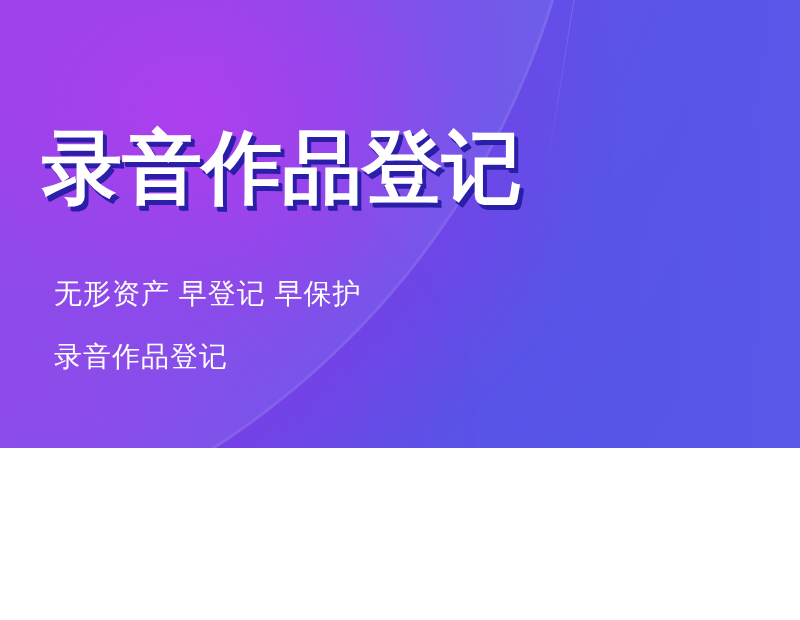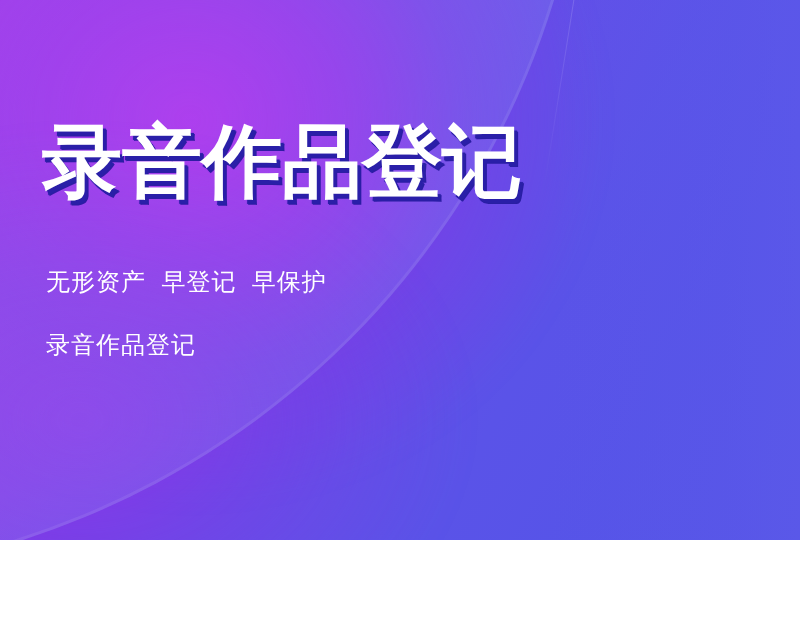--- a/index.html
+++ b/index.html
@@ -4,23 +4,23 @@
 <style>
   html, body {
     margin: 0;
     padding: 0;
     background: #ffffff;
   }
 
   #banner {
     position: relative;
     width: 800px;
-    height: 540px;
+    height: 448px;
     overflow: hidden;
-    font-family: Liberation Mono, monospace;
+    font-family: Liberation Sans, sans-serif;
     -webkit-font-smoothing: antialiased;
   }
 
   
   .bg-base {
     position: absolute;
     inset: 0;
     background:
       linear-gradient(118deg,
         #a52ae9 0%,
@@ -140,22 +140,22 @@
     white-space: nowrap;
     text-shadow:
       3px 4px 0 #2a1fa8,
       3px 4px 1px #2a1fa8,
       4px 5px 0 rgba(36,26,155,0.9);
   }
 
   .sub-line {
     position: absolute;
     left: 0;
-    margin: 4px;
-    font-size: 24px;
+    margin: 12px;
+    font-size: 28px;
     line-height: 1;
     font-weight: 400;
     color: #ffffff;
     white-space: nowrap;
     letter-spacing: 1px;
   }
 
   .sub-line-1 { top: 268px; }
   .sub-line-2 { top: 331px; }
 </style>

